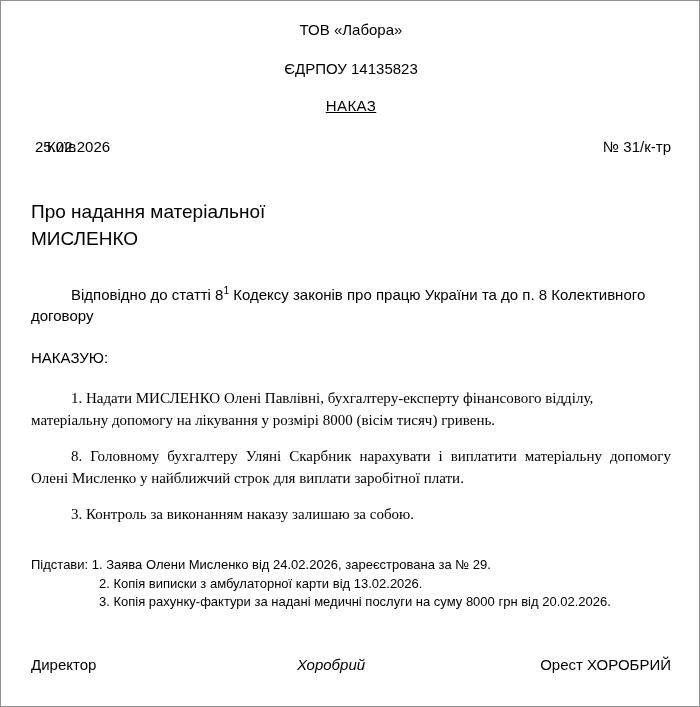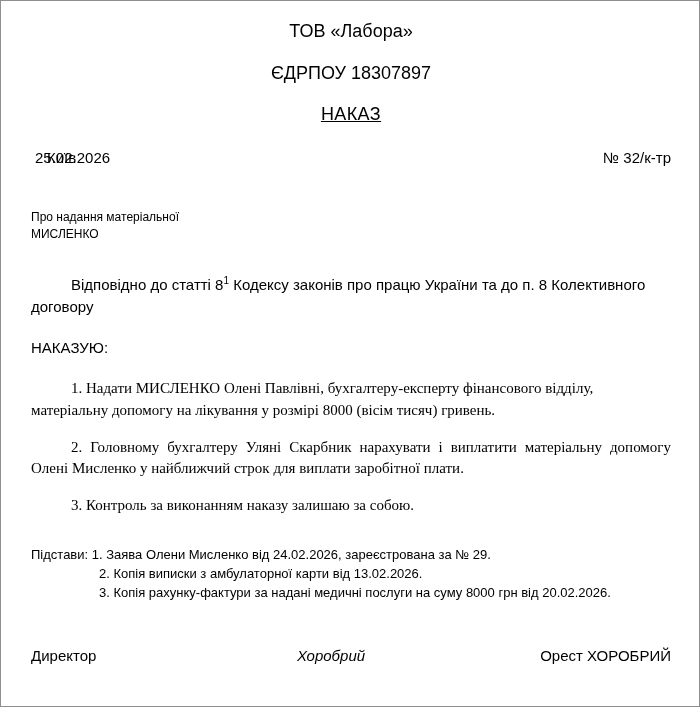--- a/index.html
+++ b/index.html
@@ -24,21 +24,21 @@
   .doc-body {
     box-sizing: border-box;
     width: 100%;
     height: 100%;
     padding: 14px 28px 0 30px;
   }
 
   
   .centered {
     text-align: center;
-    font-size: 18px;
+    font-size: 15px;
     line-height: 1.18;
   }
   .org-name { margin-top: 6px; }
   .org-code { margin-top: 21px; }
   .doc-type { margin-top: 20px; letter-spacing: 0.4px; text-decoration: underline; }
 
   .meta-row {
     position: relative;
     margin-top: 23px;
     height: 19px;
@@ -59,21 +59,21 @@
   }
   .meta-number {
     position: absolute;
     right: 0;
     top: 0;
   }
 
   
   .subject {
     margin-top: 41px;
-    font-size: 12px;
+    font-size: 19px;
     line-height: 1.44;
   }
   .subject .line { display: block; }
 
   
   .preamble {
     margin-top: 31px;
     font-size: 15px;
     line-height: 1.44;
     text-indent: 40px;
@@ -145,42 +145,42 @@
   }
 </style>
 </head>
 <body>
 
 <div id="page">
   <div class="doc-body">
 
     <div class="centered org-name">ТОВ «Лабора»</div>
 
-    <div class="centered org-code">ЄДРПОУ 18307897</div>
+    <div class="centered org-code">ЄДРПОУ 14135823</div>
 
     <div class="centered doc-type">НАКАЗ</div>
 
     <div class="meta-row">
       <span class="meta-date">25.02.2026</span>
       <span class="meta-city">Київ</span>
-      <span class="meta-number">№ 32/к-тр</span>
+      <span class="meta-number">№ 31/к-тр</span>
     </div>
 
     <div class="subject">
       <span class="line">Про надання матеріальної</span>
       <span class="line">МИСЛЕНКО</span>
     </div>
 
     <p class="preamble"><span>Відповідно до статті 8</span><sup>1</sup><span> Кодексу законів про працю України та до п. 8 Колективного договору</span></p>
 
     <div class="order-keyword">НАКАЗУЮ:</div>
 
     <div class="clauses">
       <p class="clause">1. Надати МИСЛЕНКО Олені Павлівні, бухгалтеру-експерту фінансового відділу, матеріальну допомогу на лікування у розмірі 8000 (вісім тисяч) гривень.</p>
-      <p class="clause justified">2. Головному бухгалтеру Уляні Скарбник нарахувати і виплатити матеріальну допомогу Олені Мисленко у найближчий строк для виплати заробітної плати.</p>
+      <p class="clause justified">8. Головному бухгалтеру Уляні Скарбник нарахувати і виплатити матеріальну допомогу Олені Мисленко у найближчий строк для виплати заробітної плати.</p>
       <p class="clause">3. Контроль за виконанням наказу залишаю за собою.</p>
     </div>
 
     <div class="grounds">
       <div class="grounds-first">Підстави: 1. Заява Олени Мисленко від 24.02.2026, зареєстрована за № 29.</div>
       <div class="grounds-item">2. Копія виписки з амбулаторної карти від 13.02.2026.</div>
       <div class="grounds-item">3. Копія рахунку-фактури за надані медичні послуги на суму 8000 грн від 20.02.2026.</div>
     </div>
 
     <div class="signature-row">

